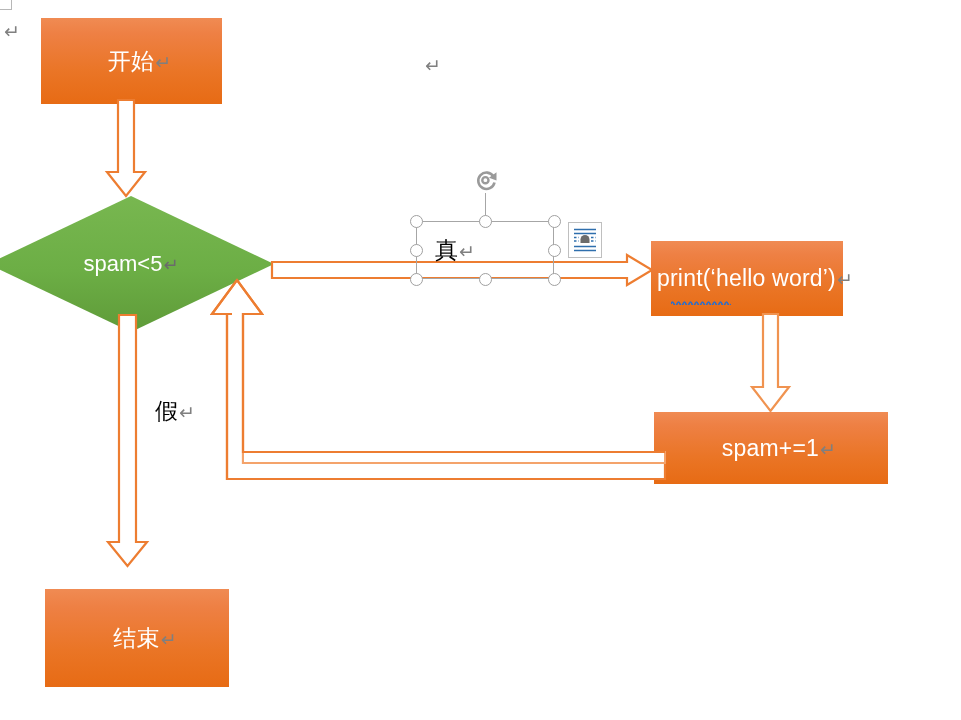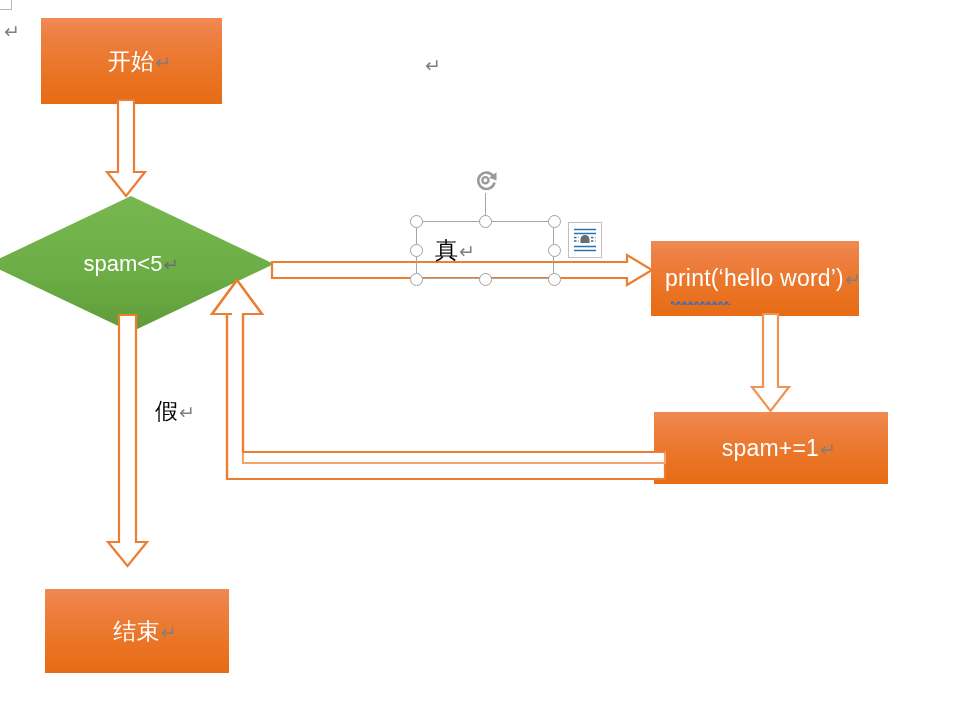--- a/index.html
+++ b/index.html
@@ -213,21 +213,21 @@
         <line x1="18" y1="14.0" x2="23" y2="14.0"></line>
       </g>
       <path d="M7.5 16 L7.5 12.5 A4.5 4.5 0 0 1 16.5 12.5 L16.5 16 Z" fill="#6b6b6b"></path>
       <g stroke="#2f6fad" stroke-width="1.5">
         <line x1="1" y1="19.5" x2="23" y2="19.5"></line>
         <line x1="1" y1="23.5" x2="23" y2="23.5"></line>
       </g>
     </svg>
   </div>
 
-  <div class="shape rect" style="left:651px;top:241px;width:208px;height:75px;">
+  <div class="shape rect" style="left:651px;top:241px;width:192px;height:75px;">
     <span class="label">
       <span>print(‘hello word’)</span><span class="pm">↵</span>
     </span>
   </div>
 
   <div class="squiggle" style="left:671px;top:291px;width:60px;">
     <svg width="60" height="5" viewBox="0 0 60 5" preserveAspectRatio="none">
       <path d="M0,4 Q1.5,0 3,4 T6,4 T9,4 T12,4 T15,4 T18,4 T21,4 T24,4 T27,4 T30,4 T33,4 T36,4 T39,4 T42,4 T45,4 T48,4 T51,4 T54,4 T57,4 T60,4" fill="none" stroke="#2b6ecb" stroke-width="1.6"></path>
     </svg>
   </div>
@@ -261,19 +261,19 @@
   <div class="free-label" style="left:155px;top:396px;">
     <span>假</span><span class="pm">↵</span>
   </div>
 
   <div class="arrow" style="left:106px;top:315px;">
     <svg width="44" height="255" viewBox="0 0 44 255">
       <polygon points="13,0 30,0 30,227 41,227 21.5,251 2,227 13,227" fill="#ffffff" stroke="#ed7d31" stroke-width="2.2" stroke-linejoin="miter"></polygon>
     </svg>
   </div>
 
-  <div class="shape rect" style="left:45px;top:589px;width:184px;height:84px;">
+  <div class="shape rect" style="left:45px;top:589px;width:184px;height:98px;">
     <span class="label">
       <span>结束</span><span class="pm">↵</span>
     </span>
   </div>
 
 </div>
 
 </body></html>

